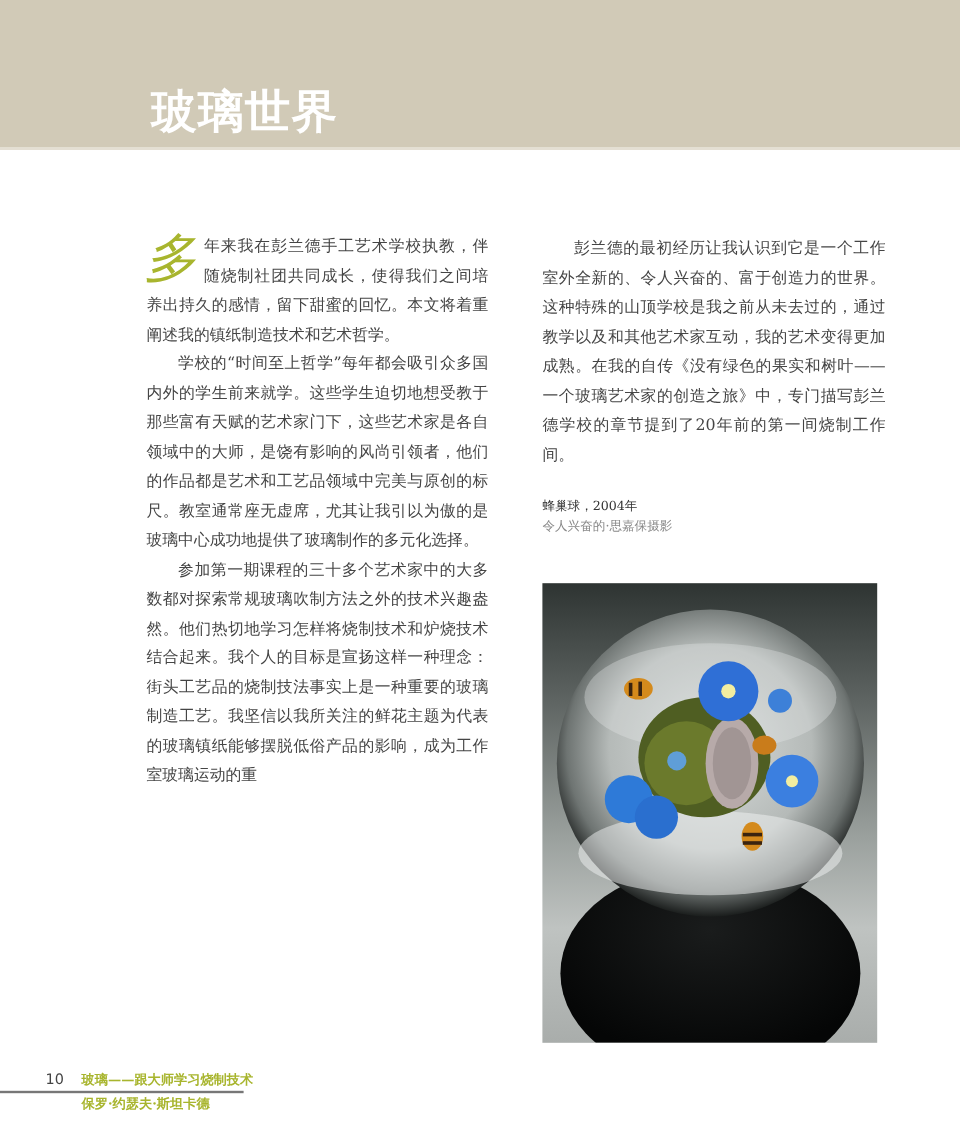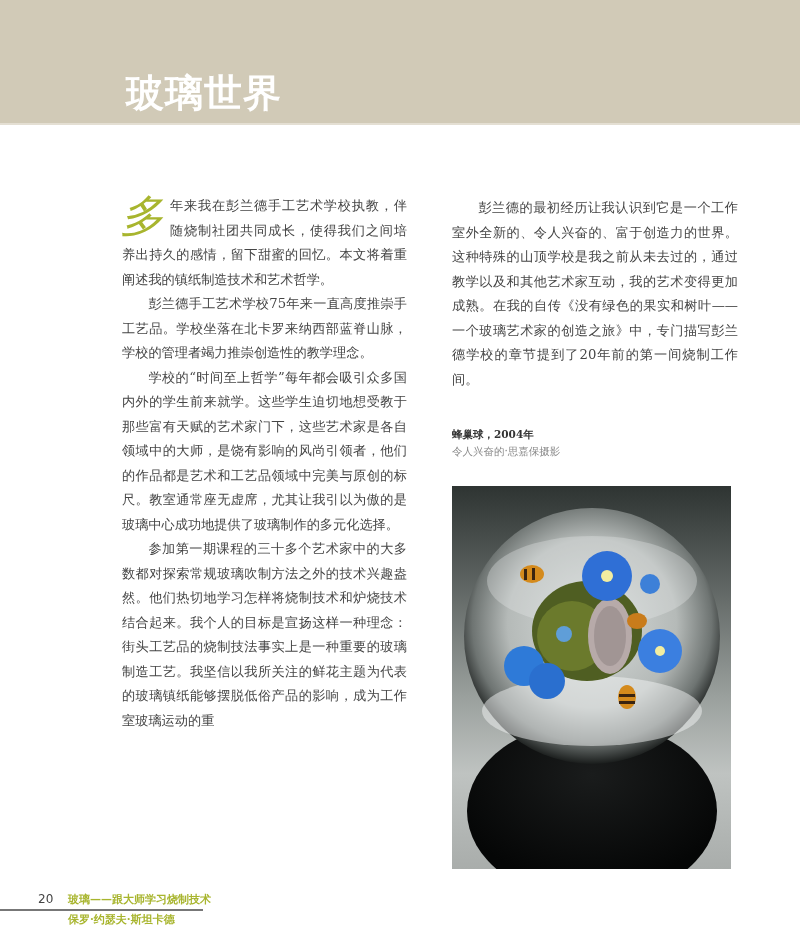--- a/index.html
+++ b/index.html
@@ -11,40 +11,39 @@
                 font-weight:bold; letter-spacing:1px; font-family:"DejaVu Serif","Liberation Serif",serif; }
   .col { position:absolute; font-size:13.2px; line-height:24.5px; color:#454545; text-align:justify; }
   .col-left { left:122px; top:194px; width:285px; }
   .col-right { left:452px; top:196px; width:286px; }
   .col p { margin:0; text-indent:2em; }
   .col p.noindent { text-indent:0; }
   .dropcap-para { text-indent:0 !important; }
   .dropcap { float:left; font-size:44px; line-height:48px; color:#a8b52e; margin:-2px 6px 0 -2px;
              font-family:"DejaVu Serif","Liberation Serif",serif; font-style:italic; }
   .caption { position:absolute; left:452px; top:414px; width:260px; font-size:10.5px; line-height:16.5px; color:#333; }
-  .caption .title { font-weight:bold;margin-top:12px; }
+  .caption .title { font-weight:normal; }
   .caption .credit { color:#888; }
   .photo { position:absolute; left:452px; top:486px; width:279px; height:383px; overflow:hidden;
            background:linear-gradient(180deg,#2e3432 0%,#5d6361 25%,#9aa09d 55%,#bfc3c1 75%,#a9adab 100%); }
   .photo svg { display:block; }
   .footer { position:absolute; left:0; top:892px; width:205px; }
   .page-number { position:absolute; left:38px; top:0; font-size:12px; font-family:"DejaVu Sans","Liberation Sans",sans-serif; color:#444; }
   .book-title { position:absolute; left:68px; top:0; font-size:11px; color:#a8b52e; white-space:nowrap; font-weight:bold; }
   .footer-rule { position:absolute; left:0; top:17px; width:203px; height:2px; background:#777; }
   .author { position:absolute; left:68px; top:20px; font-size:11px; color:#a8b52e; white-space:nowrap; font-weight:bold; }
 </style>
 </head>
 <body>
 
 <div class="header-band"></div>
 <div class="page-title">玻璃世界</div>
 
 <div class="col col-left">
   <p class="dropcap-para"><span class="dropcap">多</span><span>年来我在彭兰德手工艺术学校执教，伴随烧制社团共同成长，使得我们之间培养出持久的感情，留下甜蜜的回忆。本文将着重阐述我的镇纸制造技术和艺术哲学。</span></p>
-  <p>彭兰德手工艺术学校75年来一直高度推崇手工艺品。学校坐落在北卡罗来纳西部蓝脊山脉，学校的管理者竭力推崇创造性的教学理念。</p>
   <p>学校的“时间至上哲学”每年都会吸引众多国内外的学生前来就学。这些学生迫切地想受教于那些富有天赋的艺术家门下，这些艺术家是各自领域中的大师，是饶有影响的风尚引领者，他们的作品都是艺术和工艺品领域中完美与原创的标尺。教室通常座无虚席，尤其让我引以为傲的是玻璃中心成功地提供了玻璃制作的多元化选择。</p>
   <p>参加第一期课程的三十多个艺术家中的大多数都对探索常规玻璃吹制方法之外的技术兴趣盎然。他们热切地学习怎样将烧制技术和炉烧技术结合起来。我个人的目标是宣扬这样一种理念：街头工艺品的烧制技法事实上是一种重要的玻璃制造工艺。我坚信以我所关注的鲜花主题为代表的玻璃镇纸能够摆脱低俗产品的影响，成为工作室玻璃运动的重</p>
 </div>
 
 <div class="col col-right">
   <p>彭兰德的最初经历让我认识到它是一个工作室外全新的、令人兴奋的、富于创造力的世界。这种特殊的山顶学校是我之前从未去过的，通过教学以及和其他艺术家互动，我的艺术变得更加成熟。在我的自传《没有绿色的果实和树叶——一个玻璃艺术家的创造之旅》中，专门描写彭兰德学校的章节提到了20年前的第一间烧制工作间。</p>
 </div>
 
 <div class="caption">
   <div class="title">蜂巢球，2004年</div>
@@ -91,17 +90,17 @@
     <rect x="72" y="83" width="3" height="11" fill="#3a2410"></rect>
     <rect x="80" y="82" width="3" height="12" fill="#3a2410"></rect>
     <ellipse cx="175" cy="211" rx="9" ry="12" fill="#d48a1c"></ellipse>
     <rect x="167" y="208" width="16" height="3" fill="#3a2410"></rect>
     <rect x="167" y="215" width="16" height="3" fill="#3a2410"></rect>
     <ellipse cx="185" cy="135" rx="10" ry="8" fill="#c97c1b"></ellipse>
   </svg>
 </div>
 
 <div class="footer">
-  <span class="page-number">20</span>
+  <span class="page-number">10</span>
   <span class="book-title">玻璃——跟大师学习烧制技术</span>
   <div class="footer-rule"></div>
   <span class="author">保罗·约瑟夫·斯坦卡德</span>
 </div>
 
 </body></html>

